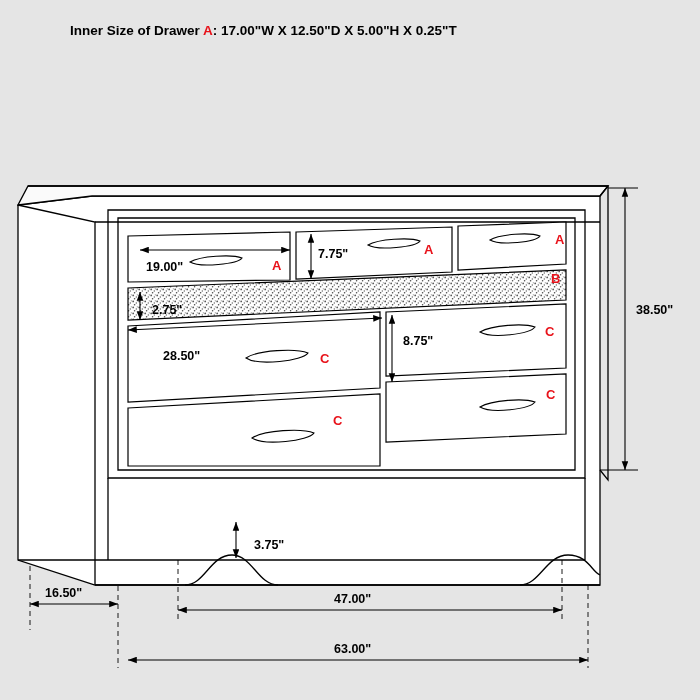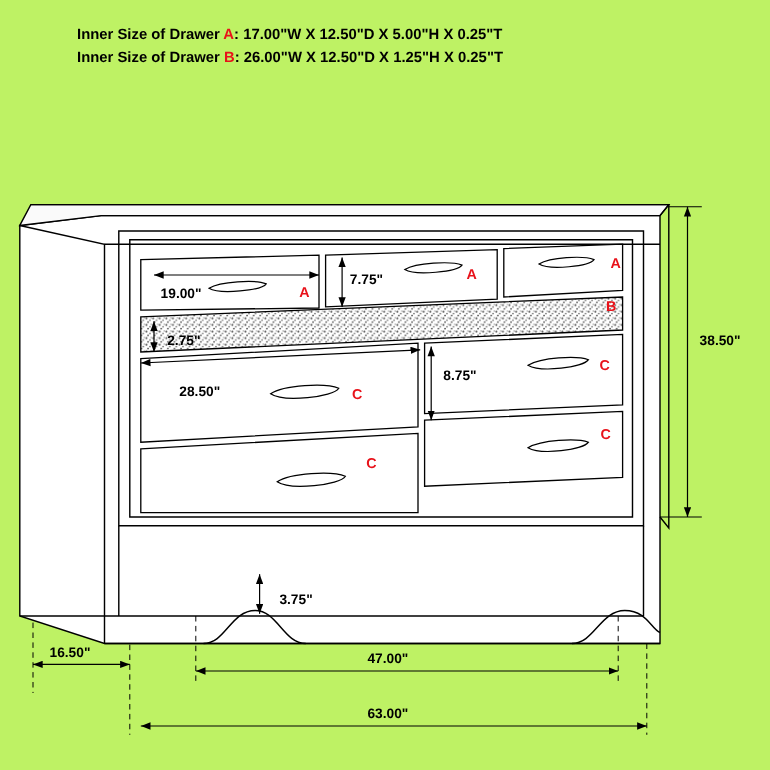--- a/index.html
+++ b/index.html
@@ -4,21 +4,21 @@
 <style>
   html, body {
     margin: 0;
     padding: 0;
     background: #ffffff;
   }
   #page {
     position: relative;
     width: 700px;
     height: 700px;
-    background: #bef264;
+    background: #e5e5e5;
     font-family: "Liberation Sans", sans-serif;
     overflow: hidden;
   }
   .spec-block {
     position: absolute;
     left: 70px;
     top: 20px;
     width: 600px;
   }
   .spec-line {
@@ -53,21 +53,20 @@
     white-space: nowrap;
   }
 </style>
 </head>
 <body>
 
 <div id="page">
 
   <div class="spec-block">
     <div class="spec-line"><span>Inner Size of Drawer </span><span class="red">A</span><span>: 17.00"W X 12.50"D X 5.00"H X 0.25"T</span></div>
-    <div class="spec-line"><span>Inner Size of Drawer </span><span class="red">B</span><span>: 26.00"W X 12.50"D X 1.25"H X 0.25"T</span></div>
   </div>
 
   <svg class="diagram" viewBox="0 0 700 700">
     <defs>
       <pattern id="sparkle" width="6" height="6" patternUnits="userSpaceOnUse">
         <rect width="6" height="6" fill="#ffffff"></rect>
         <circle cx="1.2" cy="1.4" r="0.9" fill="#5a5a5a"></circle>
         <circle cx="4.3" cy="3.1" r="0.75" fill="#707070"></circle>
         <circle cx="2.6" cy="4.8" r="0.8" fill="#4a4a4a"></circle>
         <circle cx="5.3" cy="0.8" r="0.6" fill="#8a8a8a"></circle>

